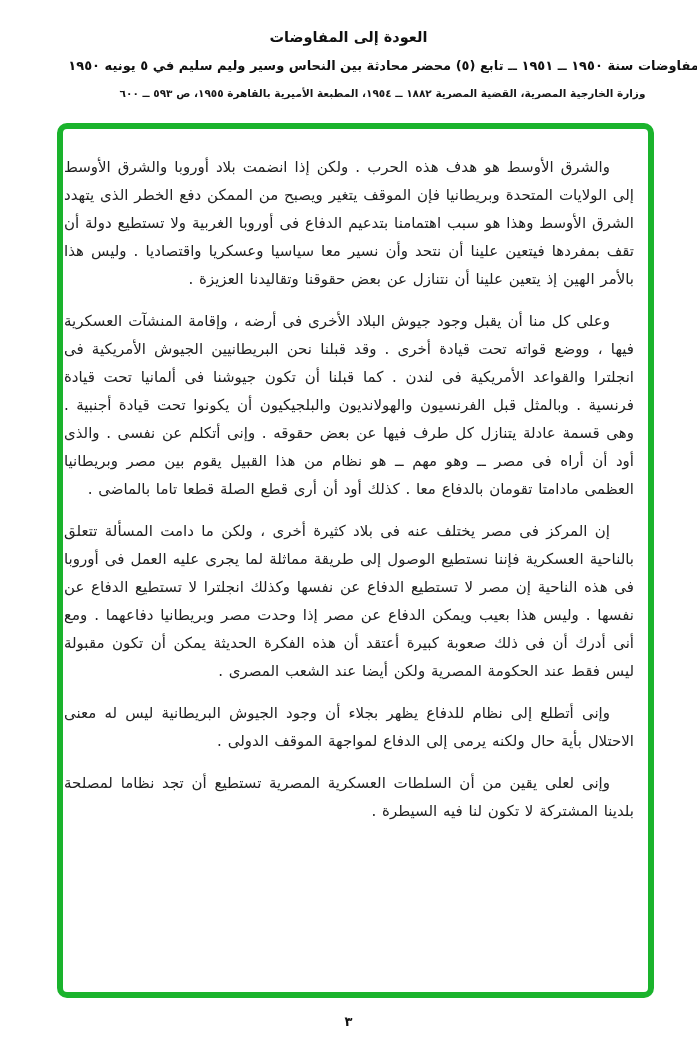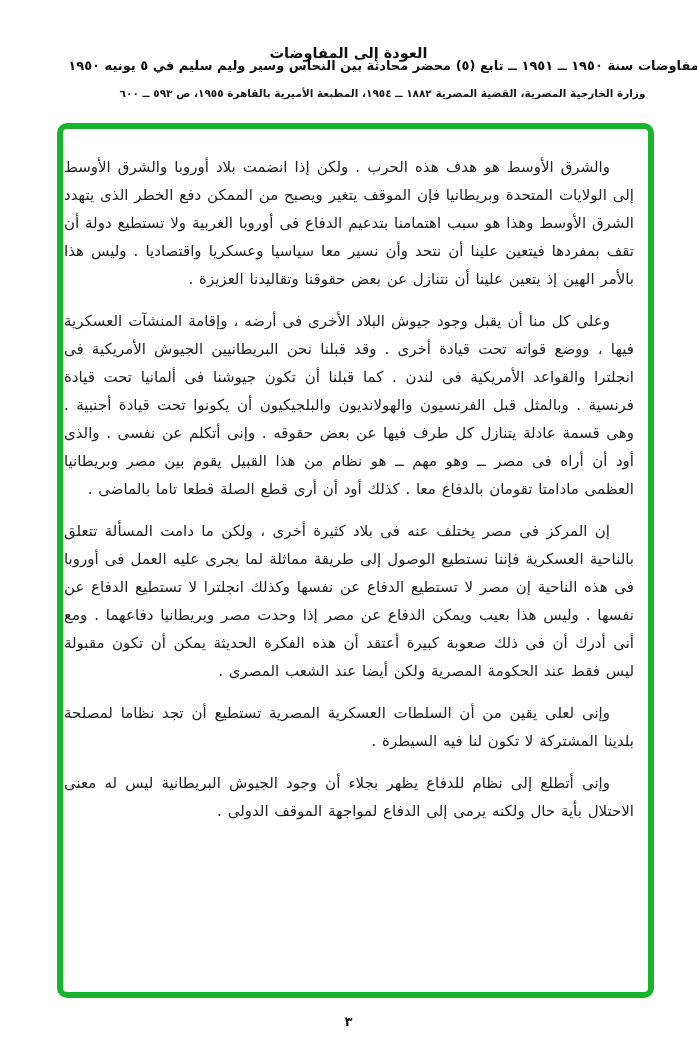--- a/index.html
+++ b/index.html
@@ -12,21 +12,21 @@
     position: relative;
     width: 697px;
     height: 1062px;
     background: #ffffff;
     overflow: hidden;
     color: #1c1c1c;
   }
   
   .doc-title {
     position: absolute;
-    top: 45px;
+    top: 29px;
     left: 0;
     width: 100%;
     text-align: center;
     direction: rtl;
     font-size: 14.5px;
     font-weight: bold;
     color: #111;
     letter-spacing: 0.2px;
   }
   .doc-heading {
@@ -106,20 +106,20 @@
 
   <div class="doc-heading">١ ــ مفاوضات سنة ١٩٥٠ ــ ١٩٥١ ــ تابع (٥) محضر محادثة بين النحاس وسير وليم سليم في ٥ يونيه ١٩٥٠</div>
 
   <div class="doc-source">وزارة الخارجية المصرية، القضية المصرية ١٨٨٢ ــ ١٩٥٤، المطبعة الأميرية بالقاهرة ١٩٥٥، ص ٥٩٣ ــ ٦٠٠</div>
 
   <div class="highlight-box">
     <div class="scan-text">
       <p>والشرق الأوسط هو هدف هذه الحرب . ولكن إذا انضمت بلاد أوروبا والشرق الأوسط إلى الولايات المتحدة وبريطانيا فإن الموقف يتغير ويصبح من الممكن دفع الخطر الذى يتهدد الشرق الأوسط وهذا هو سبب اهتمامنا بتدعيم الدفاع فى أوروبا الغربية ولا تستطيع دولة أن تقف بمفردها فيتعين علينا أن نتحد وأن نسير معا سياسيا وعسكريا واقتصاديا . وليس هذا بالأمر الهين إذ يتعين علينا أن نتنازل عن بعض حقوقنا وتقاليدنا العزيزة .</p>
       <p>وعلى كل منا أن يقبل وجود جيوش البلاد الأخرى فى أرضه ، وإقامة المنشآت العسكرية فيها ، ووضع قواته تحت قيادة أخرى . وقد قبلنا نحن البريطانيين الجيوش الأمريكية فى انجلترا والقواعد الأمريكية فى لندن . كما قبلنا أن تكون جيوشنا فى ألمانيا تحت قيادة فرنسية . وبالمثل قبل الفرنسيون والهولانديون والبلجيكيون أن يكونوا تحت قيادة أجنبية . وهى قسمة عادلة يتنازل كل طرف فيها عن بعض حقوقه . وإنى أتكلم عن نفسى . والذى أود أن أراه فى مصر ــ وهو مهم ــ هو نظام من هذا القبيل يقوم بين مصر وبريطانيا العظمى مادامتا تقومان بالدفاع معا . كذلك أود أن أرى قطع الصلة قطعا تاما بالماضى .</p>
       <p>إن المركز فى مصر يختلف عنه فى بلاد كثيرة أخرى ، ولكن ما دامت المسألة تتعلق بالناحية العسكرية فإننا نستطيع الوصول إلى طريقة مماثلة لما يجرى عليه العمل فى أوروبا فى هذه الناحية إن مصر لا تستطيع الدفاع عن نفسها وكذلك انجلترا لا تستطيع الدفاع عن نفسها . وليس هذا بعيب ويمكن الدفاع عن مصر إذا وحدت مصر وبريطانيا دفاعهما . ومع أنى أدرك أن فى ذلك صعوبة كبيرة أعتقد أن هذه الفكرة الحديثة يمكن أن تكون مقبولة ليس فقط عند الحكومة المصرية ولكن أيضا عند الشعب المصرى .</p>
+      <p>وإنى أتطلع إلى نظام للدفاع يظهر بجلاء أن وجود الجيوش البريطانية ليس له معنى الاحتلال بأية حال ولكنه يرمى إلى الدفاع لمواجهة الموقف الدولى .</p>
       <p>وإنى لعلى يقين من أن السلطات العسكرية المصرية تستطيع أن تجد نظاما لمصلحة بلدينا المشتركة لا تكون لنا فيه السيطرة .</p>
-      <p>وإنى أتطلع إلى نظام للدفاع يظهر بجلاء أن وجود الجيوش البريطانية ليس له معنى الاحتلال بأية حال ولكنه يرمى إلى الدفاع لمواجهة الموقف الدولى .</p>
     </div>
   </div>
 
   <div class="page-number">٣</div>
 
 </div>
 
 </body></html>

